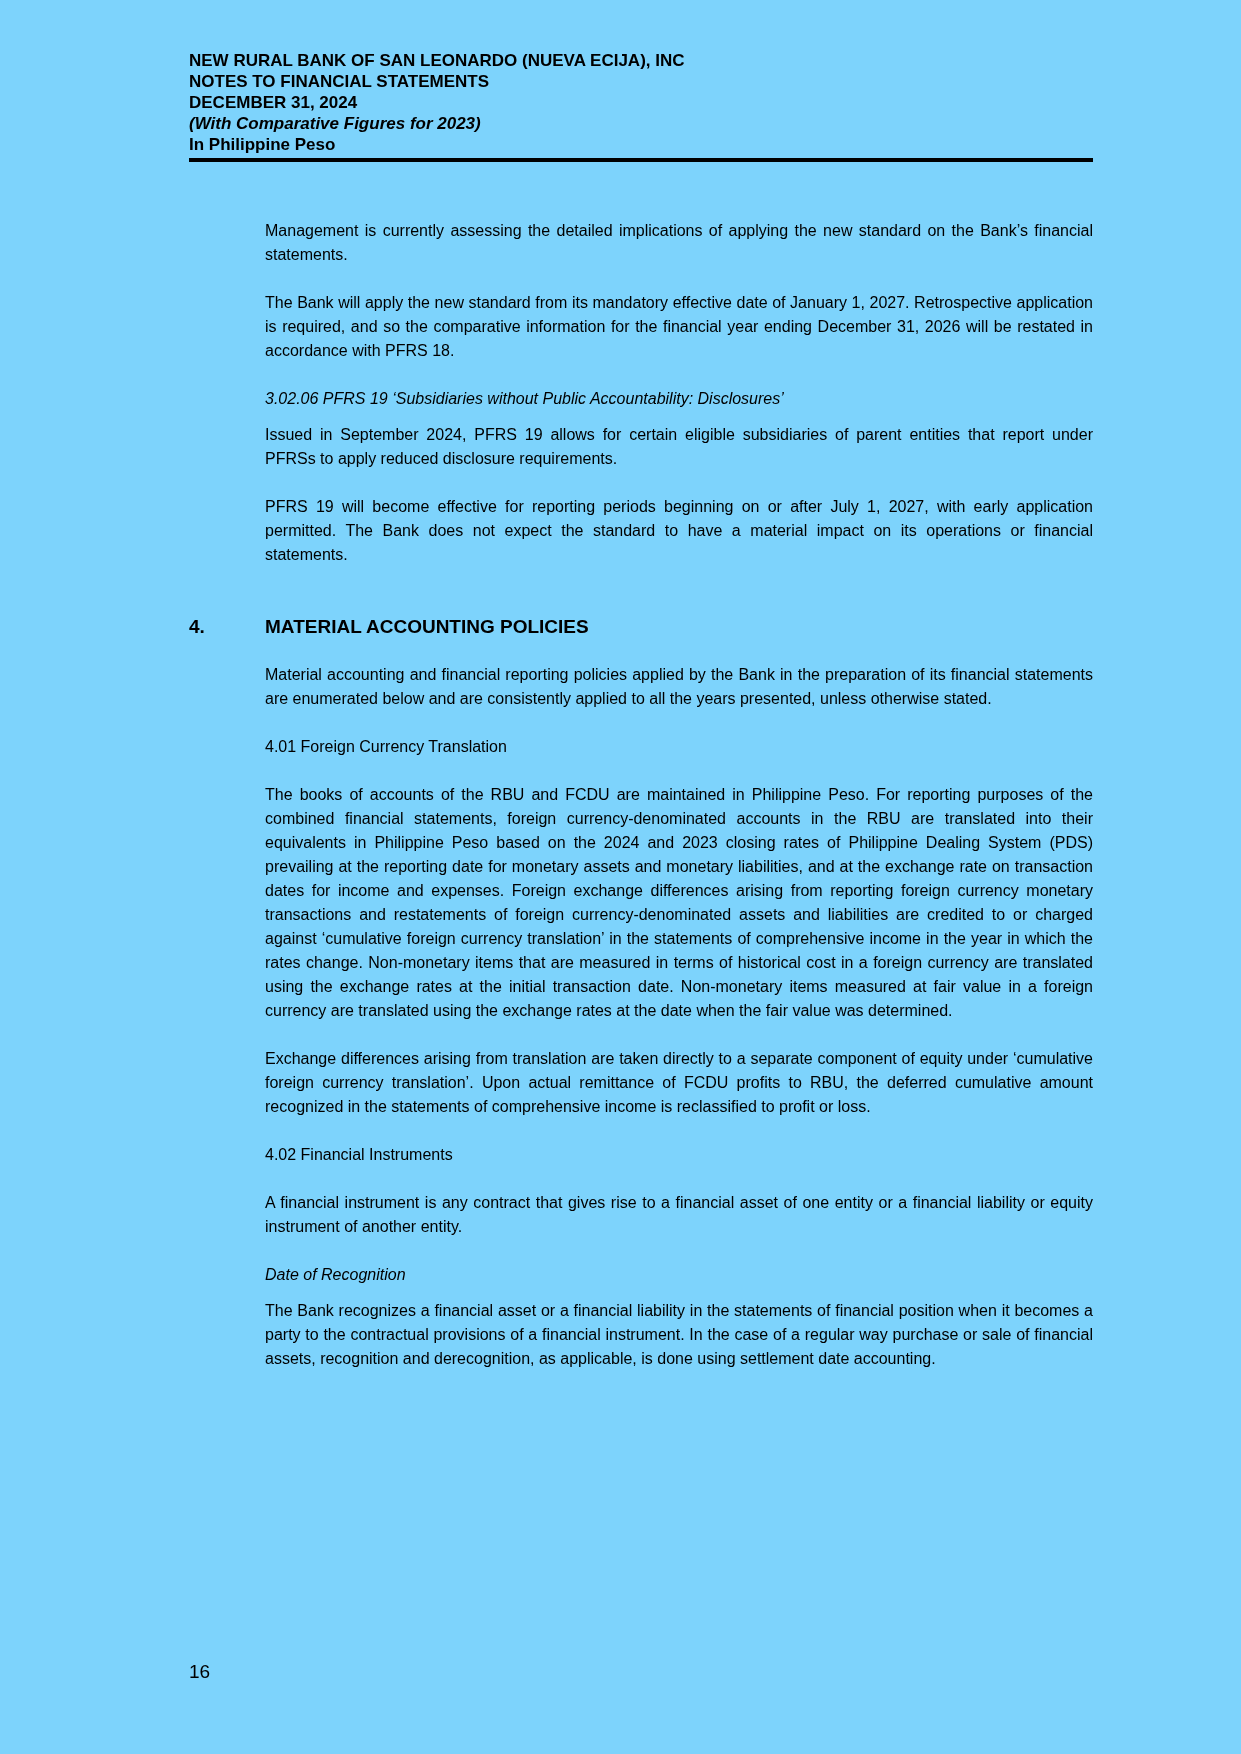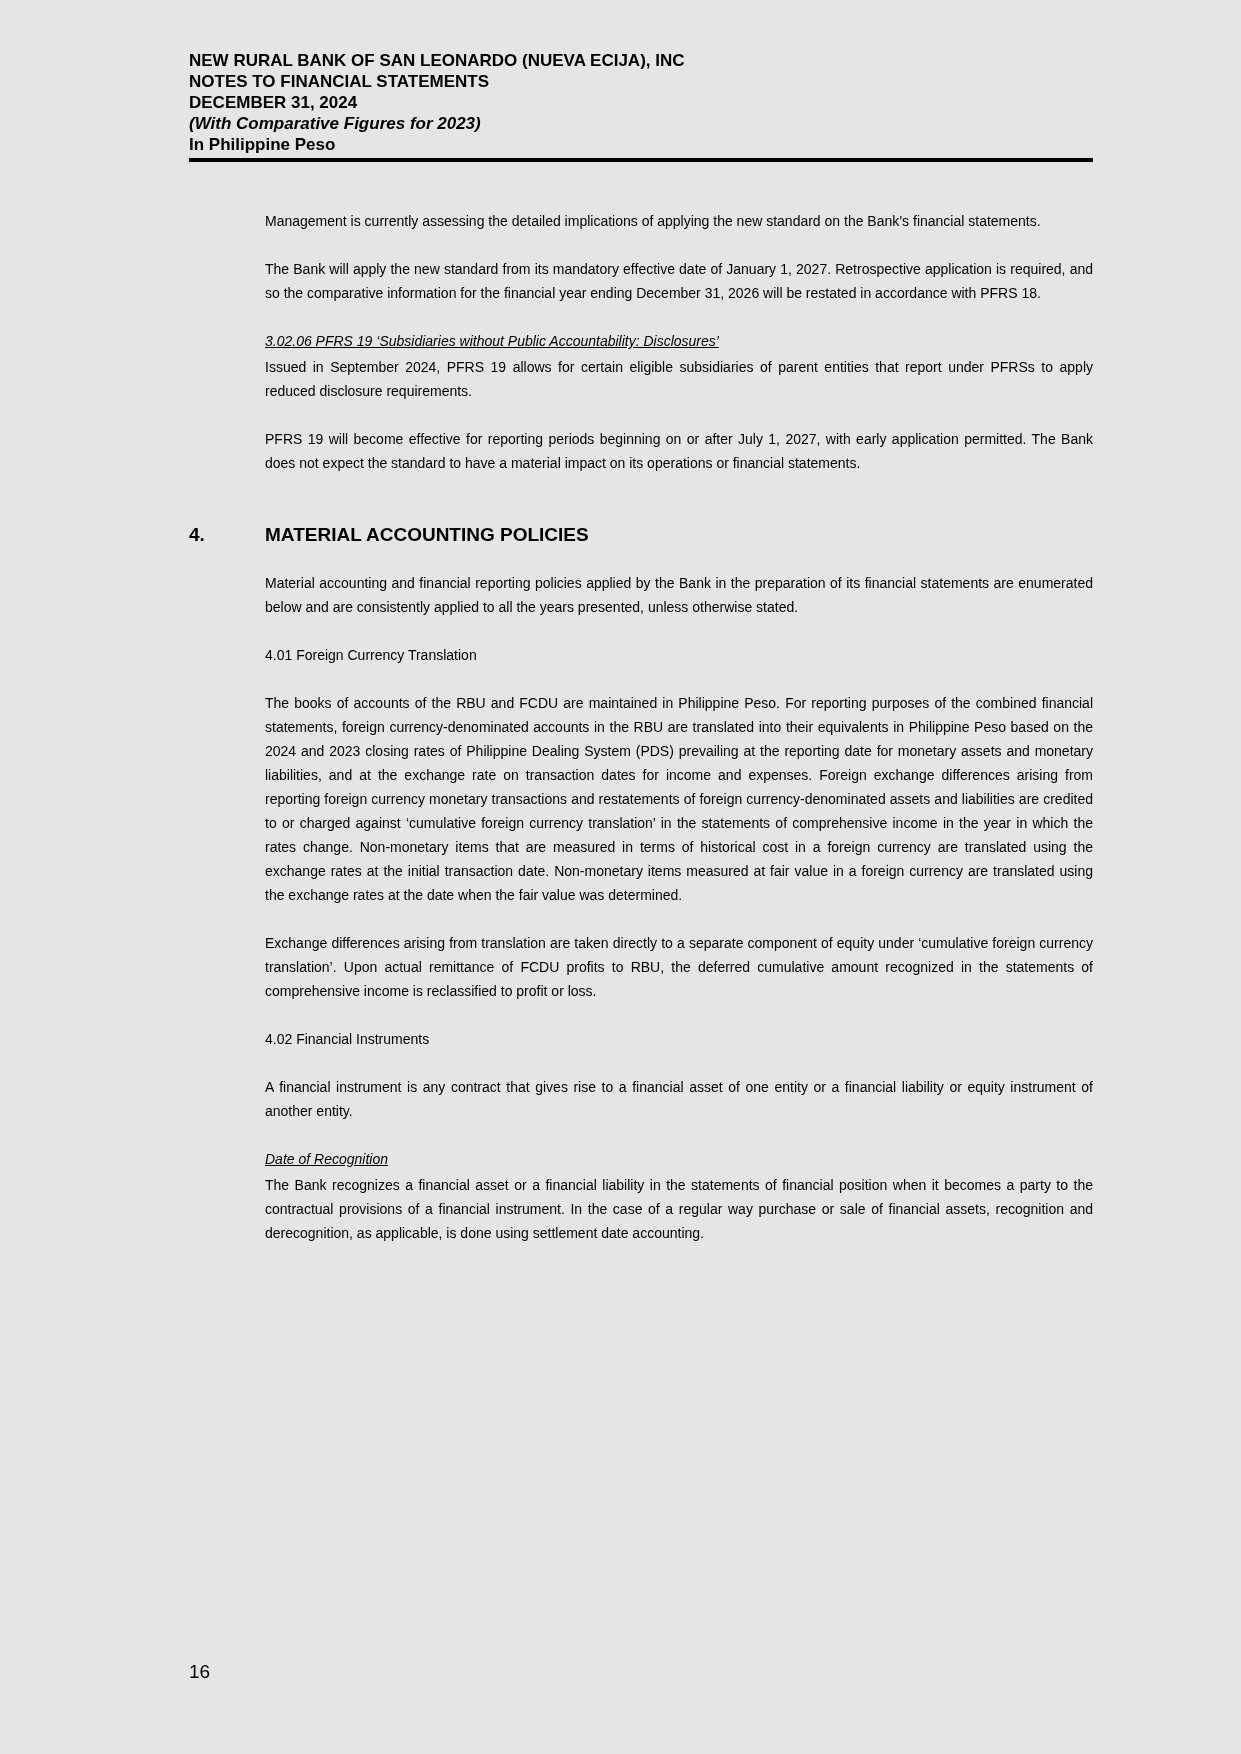--- a/index.html
+++ b/index.html
@@ -4,21 +4,21 @@
 <style>
   html, body {
     margin: 0;
     padding: 0;
     background: #ffffff;
   }
   .page {
     position: relative;
     width: 1241px;
     height: 1754px;
-    background: #e5e5e5;
+    background: #7dd3fc;
     font-family: "Liberation Sans", sans-serif;
     color: #000000;
     overflow: hidden;
   }
   .header {
     position: absolute;
     left: 189px;
     top: 50px;
     width: 904px;
     font-size: 17px;
@@ -37,30 +37,29 @@
   }
   .content {
     position: absolute;
     left: 189px;
     top: 207px;
     width: 904px;
     font-size: 19px;
     line-height: 24px;
   }
   .content p, .content h2, .content h3, .content h4 {
-    margin: 2px 0 24px 76px;
+    margin: 12px 0 24px 76px;
     width: 828px;
-    font-size: 14px;
+    font-size: 16px;
     line-height: 24px;
     font-weight: normal;
   }
   .content p.body-par { text-align: justify; }
   .heading-iu {
     font-style: italic;
-    text-decoration: underline;
     margin-bottom: 0 !important;
   }
   .heading-bold { font-weight: normal; }
   .section-head {
     display: flex;
     margin: 48px 0 24px 0;
     width: 904px;
     font-weight: bold;
     font-size: 19px;
     line-height: 24px;

